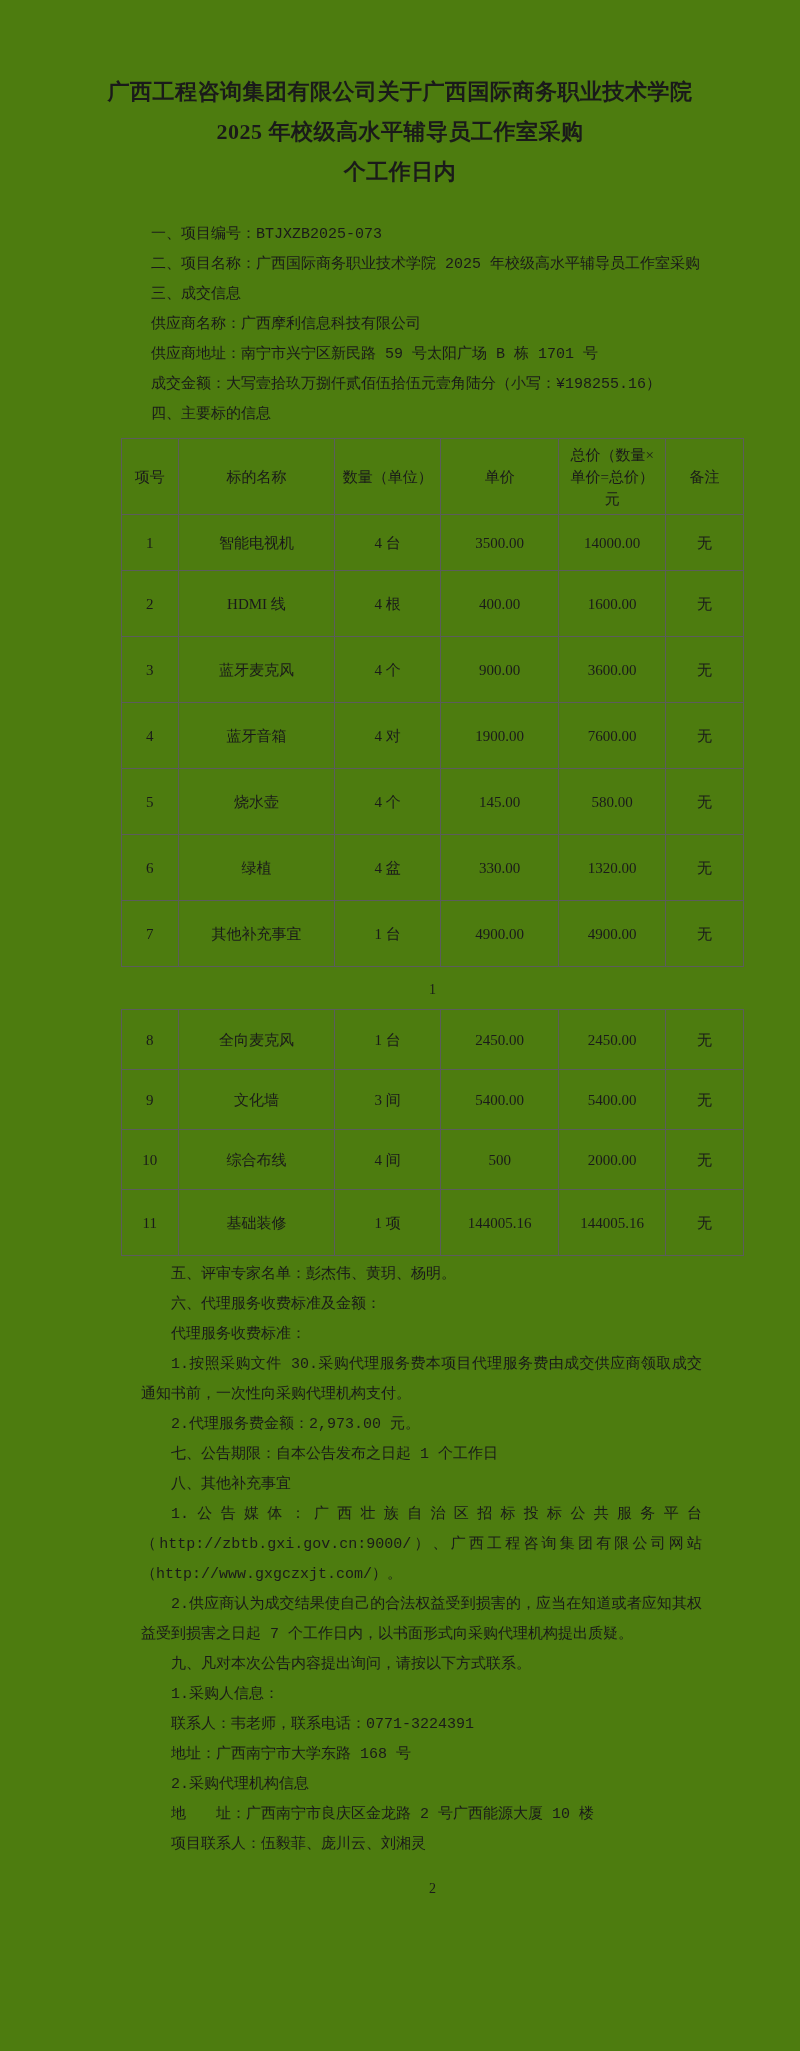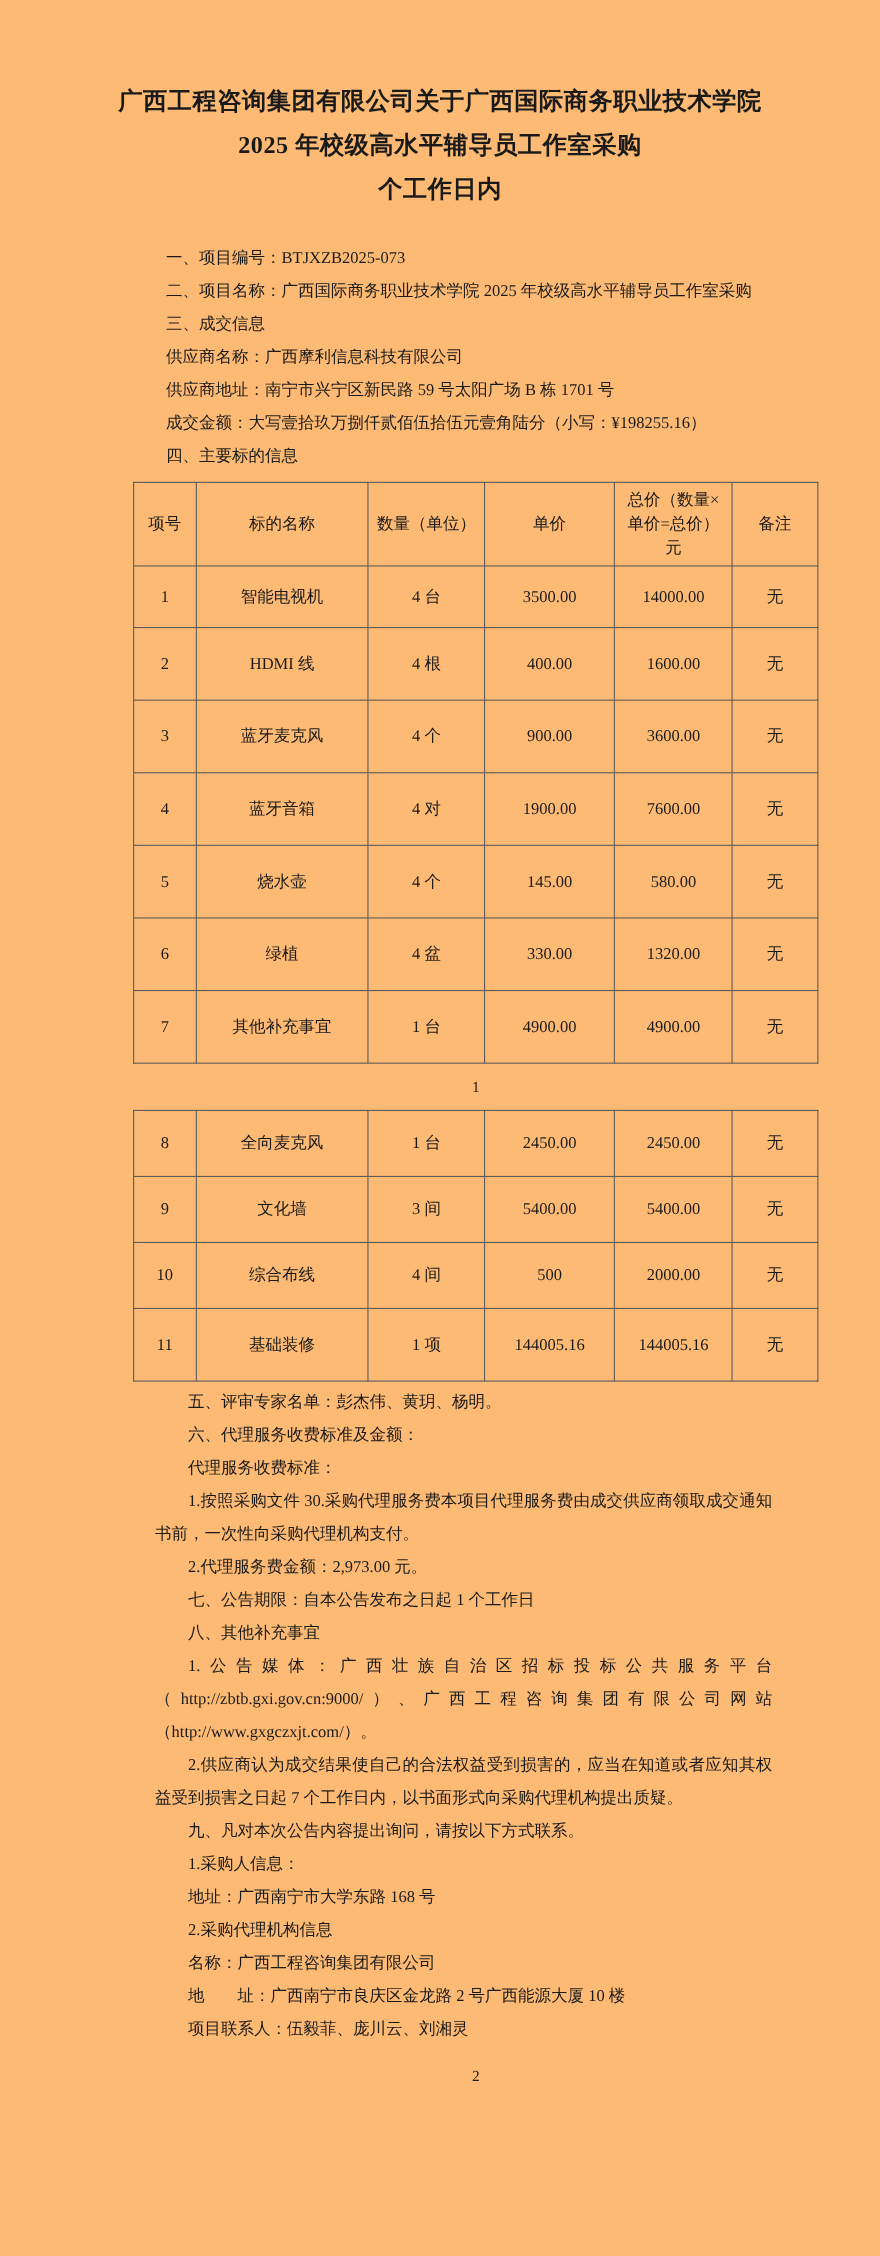--- a/index.html
+++ b/index.html
@@ -2,21 +2,21 @@
 <html><head>
 <meta charset="utf-8">
 <style>
   * { margin: 0; padding: 0; box-sizing: border-box; }
   html, body { background: #ffffff; }
   .page {
     position: relative;
     width: 800px;
     height: 2051px;
     margin: 0 auto;
-    background: #fdba74;
+    background: #4d7c0f;
     color: #1a1a1a;
     font-family: "Liberation Serif", "DejaVu Serif", serif;
     font-size: 15px;
     overflow: hidden;
   }
   .title-block {
     padding-top: 72px;
     margin-bottom: 28px;
     text-align: center;
   }
@@ -28,20 +28,21 @@
   }
   .content {
     margin-left: 121px;
     width: 623px;
   }
   .para {
     line-height: 30px;
     text-indent: 2em;
     text-align: justify;
     padding-right: 42px; 
+    font-family: Liberation Mono, monospace;
   }
   .goods-table {
     width: 623px;
     border-collapse: collapse;
     table-layout: fixed;
     font-size: 15px;
   }
   .goods-table td, .goods-table th {
     border: 1px solid #5c5c5c;
     text-align: center;
@@ -216,23 +217,23 @@
       <div class="para">六、代理服务收费标准及金额：</div>
       <div class="para">代理服务收费标准：</div>
       <div class="para">1.按照采购文件 30.采购代理服务费本项目代理服务费由成交供应商领取成交通知书前，一次性向采购代理机构支付。</div>
       <div class="para">2.代理服务费金额：2,973.00 元。</div>
       <div class="para">七、公告期限：自本公告发布之日起 1 个工作日</div>
       <div class="para">八、其他补充事宜</div>
       <div class="para">1.公告媒体：广西壮族自治区招标投标公共服务平台（http://zbtb.gxi.gov.cn:9000/）、广西工程咨询集团有限公司网站（http://www.gxgczxjt.com/）。</div>
       <div class="para">2.供应商认为成交结果使自己的合法权益受到损害的，应当在知道或者应知其权益受到损害之日起 7 个工作日内，以书面形式向采购代理机构提出质疑。</div>
       <div class="para">九、凡对本次公告内容提出询问，请按以下方式联系。</div>
       <div class="para">1.采购人信息：</div>
+      <div class="para">联系人：韦老师，联系电话：0771-3224391</div>
       <div class="para">地址：广西南宁市大学东路 168 号</div>
       <div class="para">2.采购代理机构信息</div>
-      <div class="para">名称：广西工程咨询集团有限公司</div>
       <div class="para">地　　址：广西南宁市良庆区金龙路 2 号广西能源大厦 10 楼</div>
       <div class="para">项目联系人：伍毅菲、庞川云、刘湘灵</div>
     </div>
 
     <div class="page-num pn2">2</div>
 
   </div>
 </div>
 
 </body></html>

